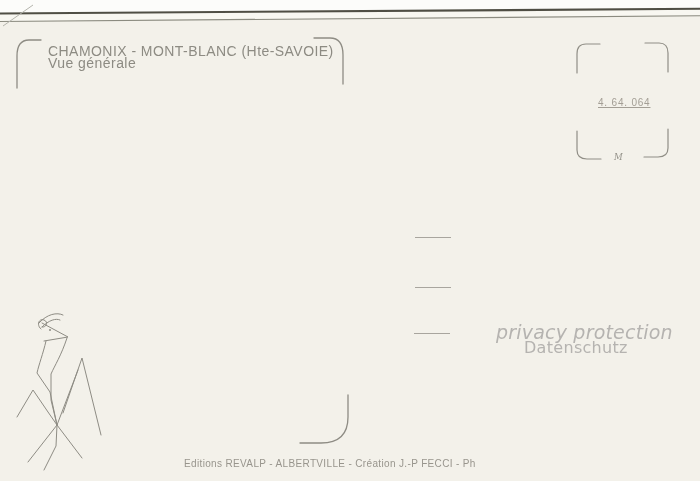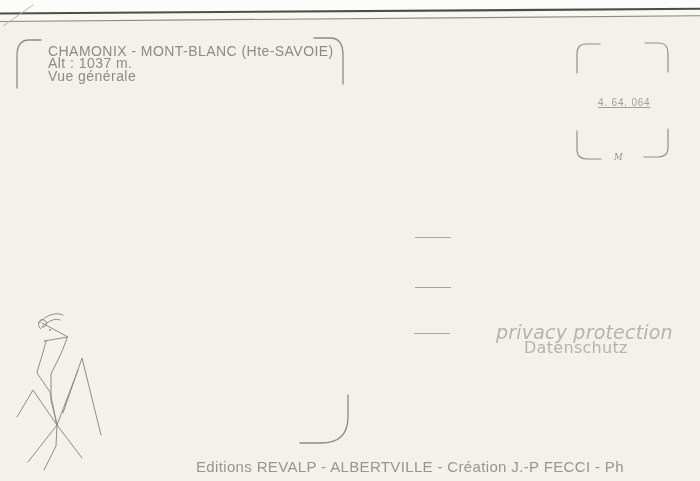--- a/index.html
+++ b/index.html
@@ -43,24 +43,23 @@
     color:var(--watermark,#b5b3b0);
     font-family:"DejaVu Sans",sans-serif;
     white-space:nowrap;
   }
   .wm1{left:496px;top:321px;font-size:19px;letter-spacing:.2px;font-style:italic;}
   .wm2{left:524px;top:338px;font-size:16px;letter-spacing:.3px;}
 
   
   .imprint{
     left:184px;top:458px;
-    font-size:15px;letter-spacing:.35px;
+    font-size:10px;letter-spacing:.35px;
     color:var(--imprint-ink,#98958d);
     white-space:nowrap;
-    margin-left:12px;
   }
 
   svg{display:block;}
 </style>
 </head>
 <body>
 
 <svg id="scan-edge" class="abs" width="700" height="32" viewBox="0 0 700 32">
   <polygon points="0,0 700,0 700,8 0,13" fill="var(--paper-above-edge,#fcfcfa)"></polygon>
   <polygon points="0,14.5 700,9.5 700,15 0,21" fill="var(--paper-edge-gap,#f8f7f1)"></polygon>
@@ -81,21 +80,20 @@
   <g fill="none" stroke="#908e86" stroke-width="1.2" stroke-linecap="round">
     <path d="M30,6 H16 Q7,6 7,16 V35"></path>
     <path d="M75,5 H89 Q98,5 98,15 V34"></path>
     <path d="M7,93 V112 Q7,121 17,121 H31"></path>
     <path d="M98,91 V110 Q98,119 88,119 H74"></path>
   </g>
 </svg>
 
 <div class="abs title-block">
   <div>CHAMONIX - MONT-BLANC (Hte-SAVOIE)</div>
-  <div>Alt : 1037 m.</div>
   <div>Vue générale</div>
 </div>
 
 <div class="abs ref-number">4. 64. 064</div>
 
 <div class="abs letter-mark">M</div>
 
 <div class="abs address-dash" style="left:415px;top:237px"></div>
 <div class="abs address-dash" style="left:415px;top:287px"></div>
 <div class="abs address-dash" style="left:414px;top:333px"></div>

